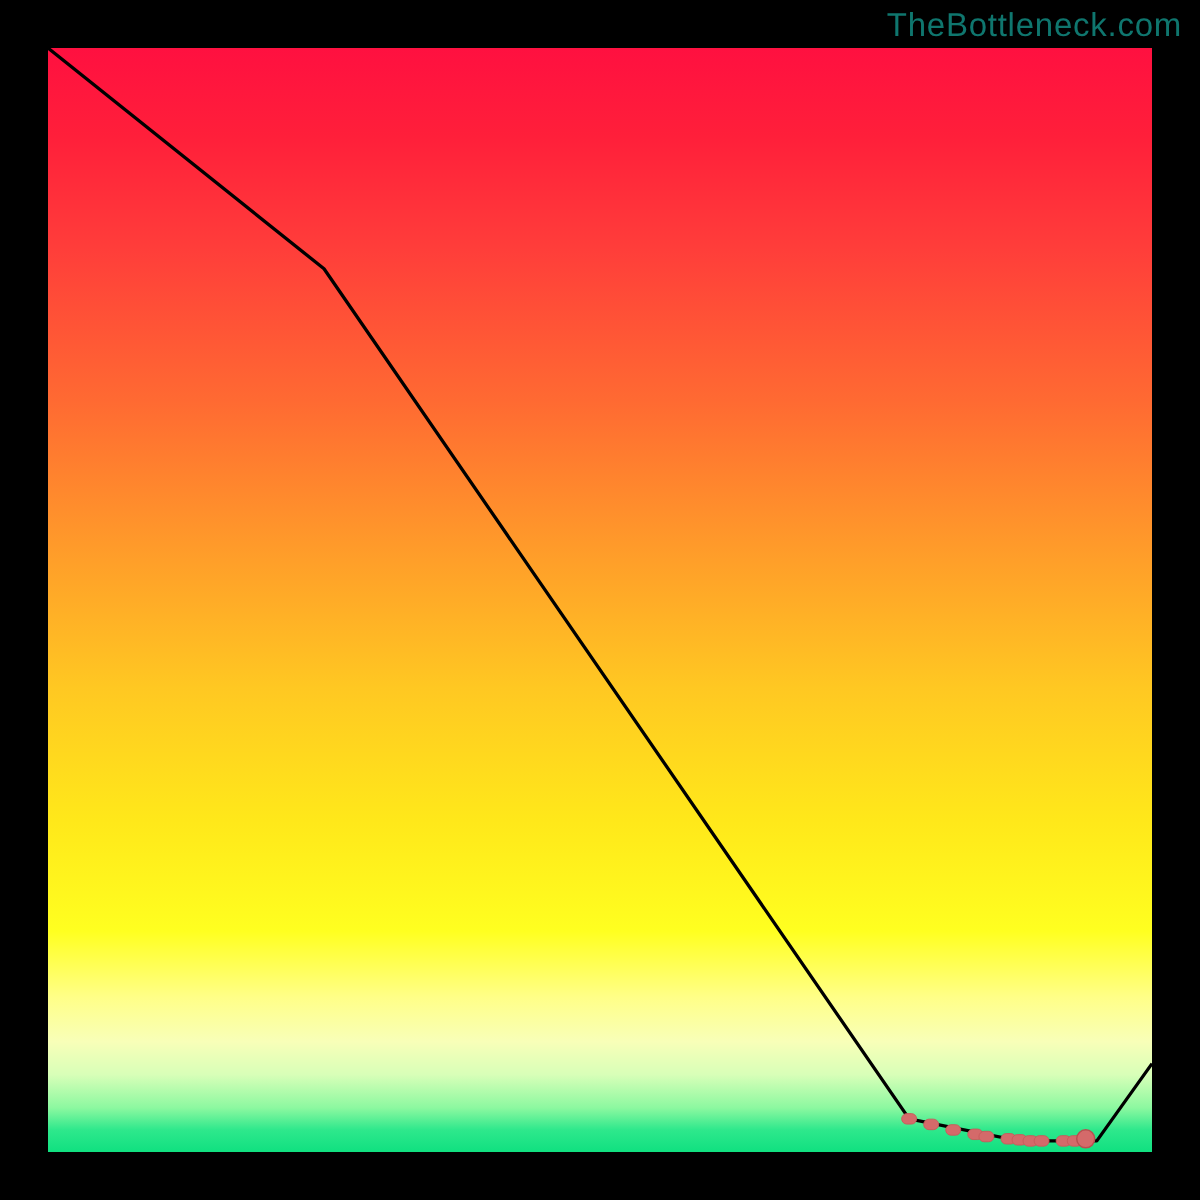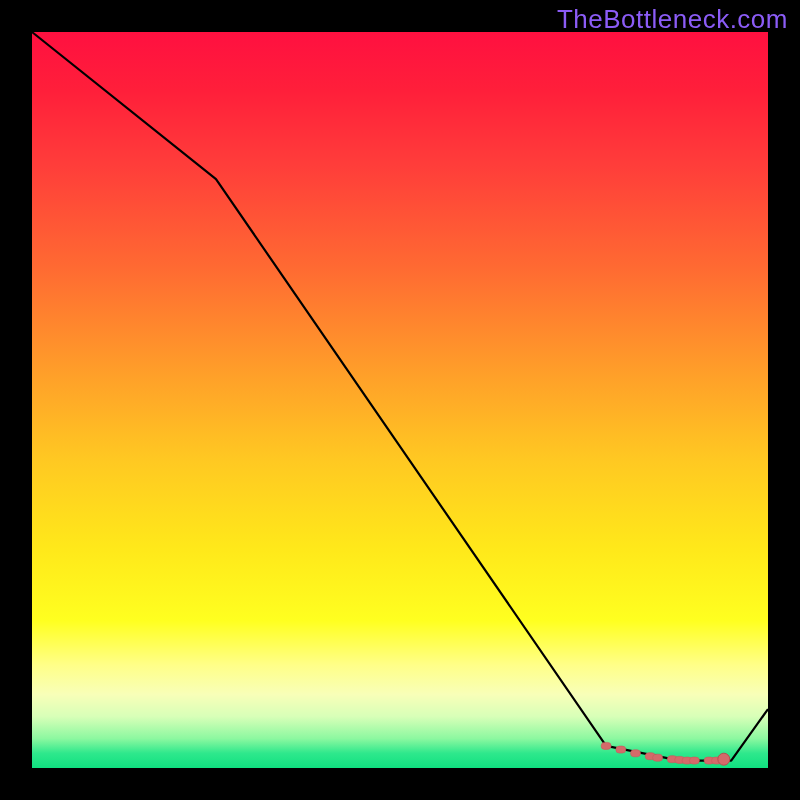--- a/index.html
+++ b/index.html
@@ -8,22 +8,22 @@
     height: 800px;
     background: #000;
     position: relative;
     font-family: Arial, Helvetica, sans-serif;
     overflow: hidden;
   }
   .attribution {
     position: absolute;
     top: 4px;
     right: 12px;
-    color: #8b5cf6;
-    font-size: 26px;
+    color: #0f766e;
+    font-size: 22px;
     letter-spacing: 0.5px;
     z-index: 10;
   }
   .plot-area {
     position: absolute;
     left: 32px;
     top: 32px;
     width: 736px;
     height: 736px;
     

